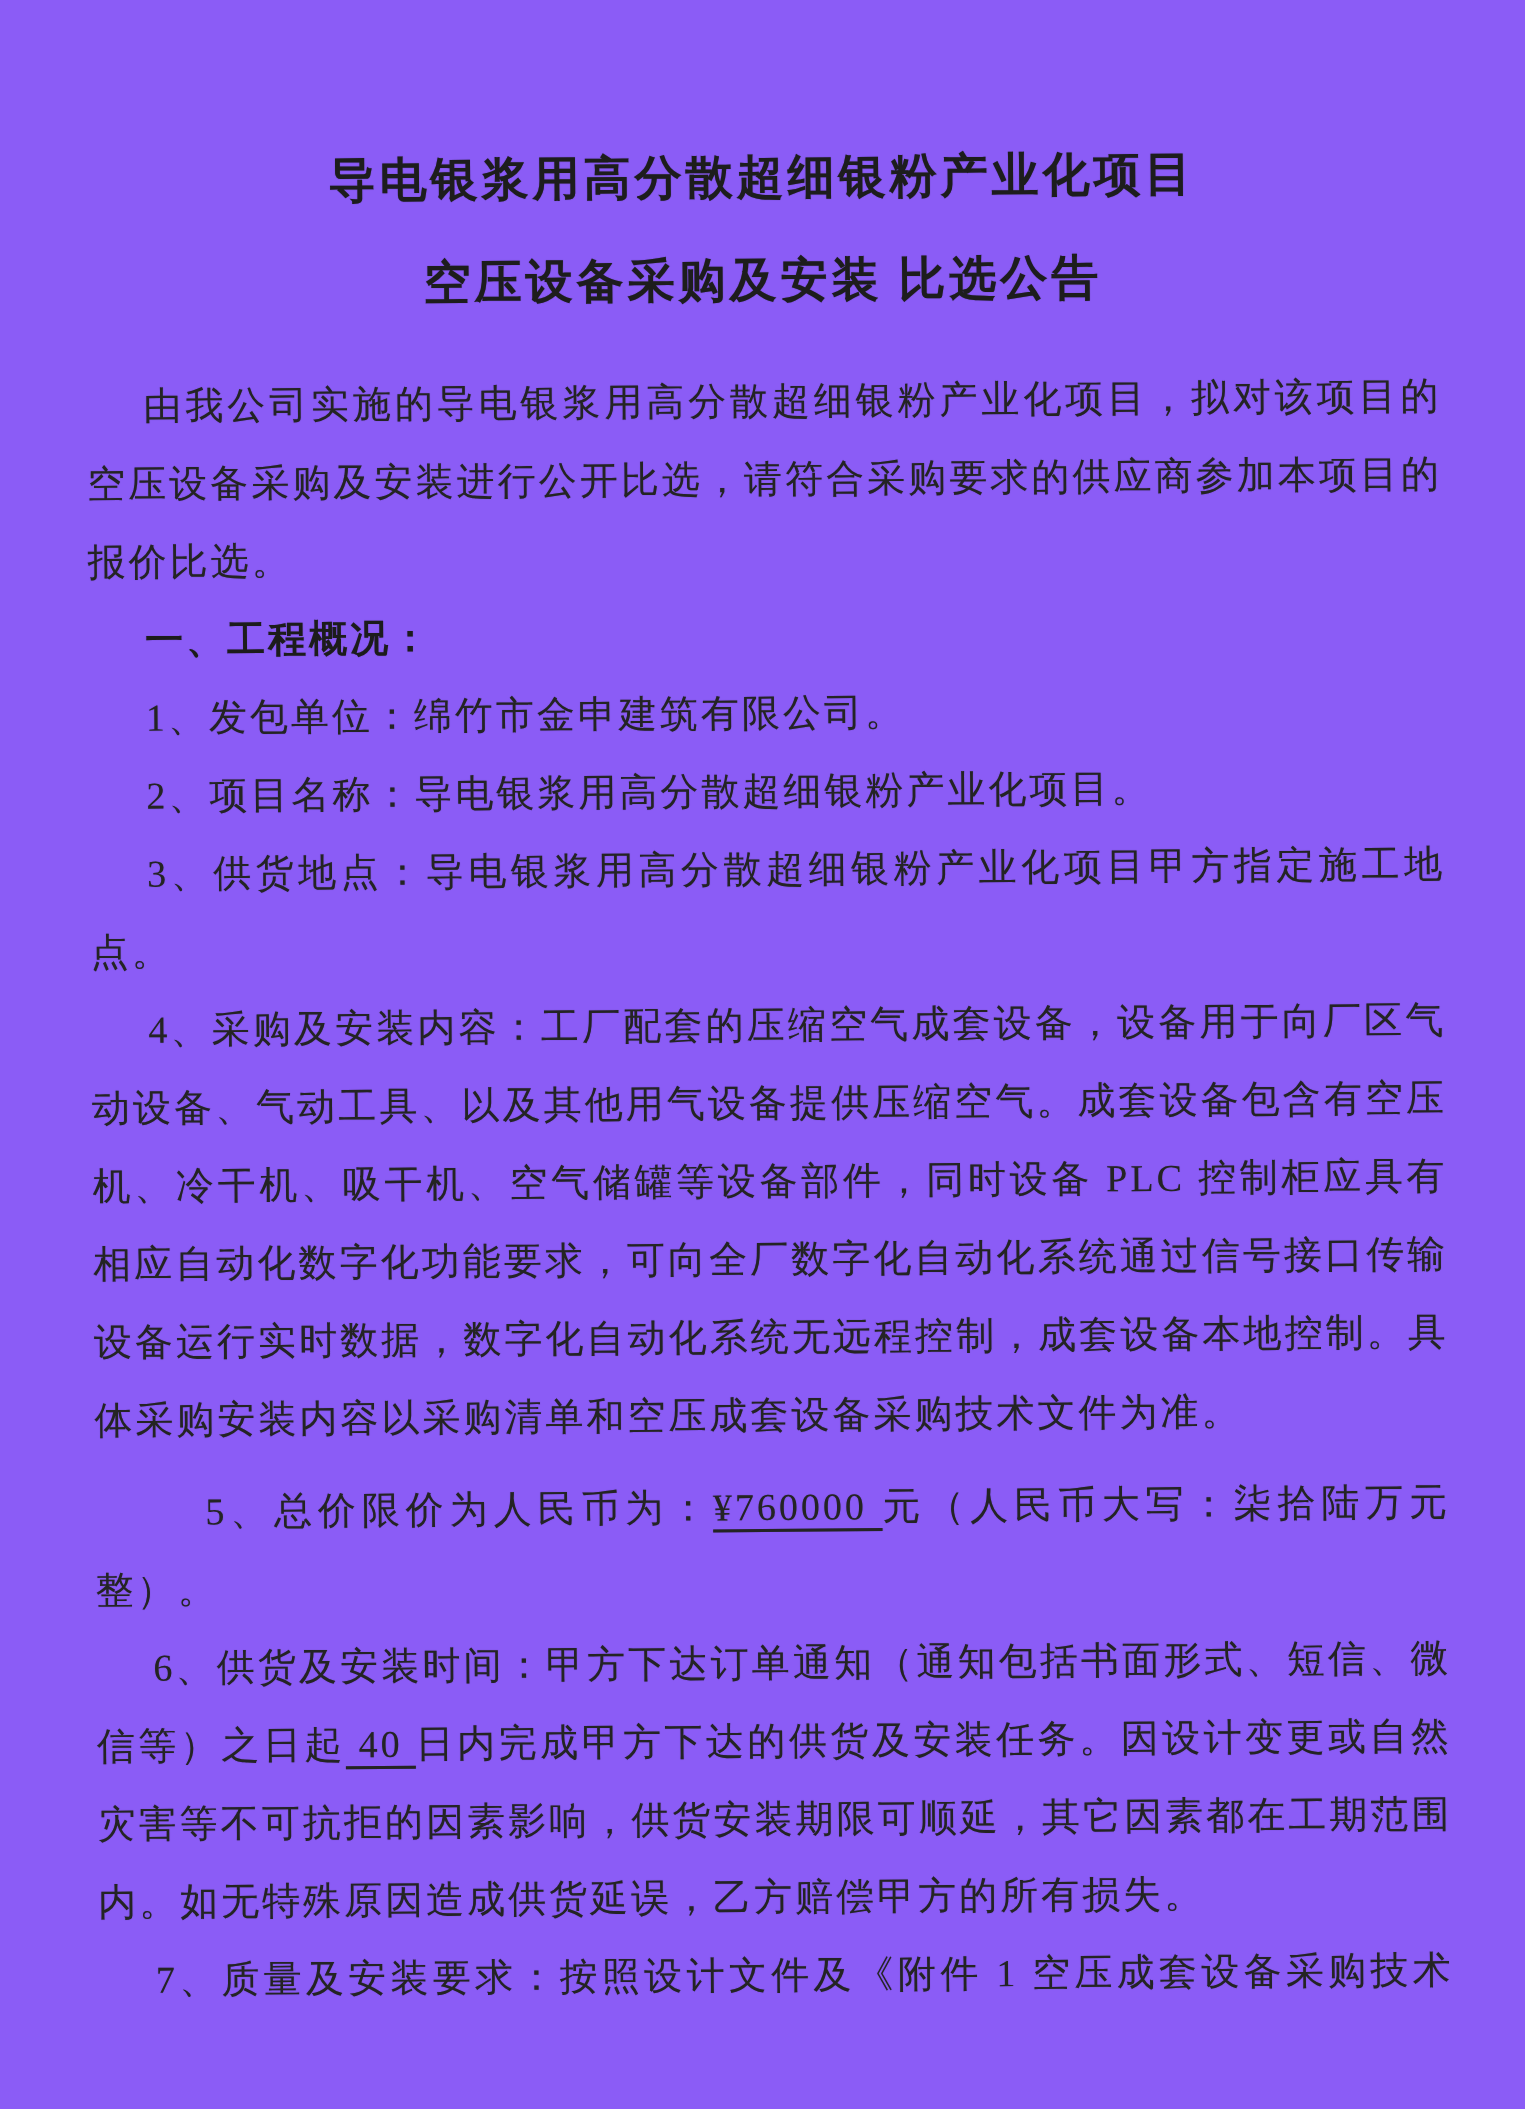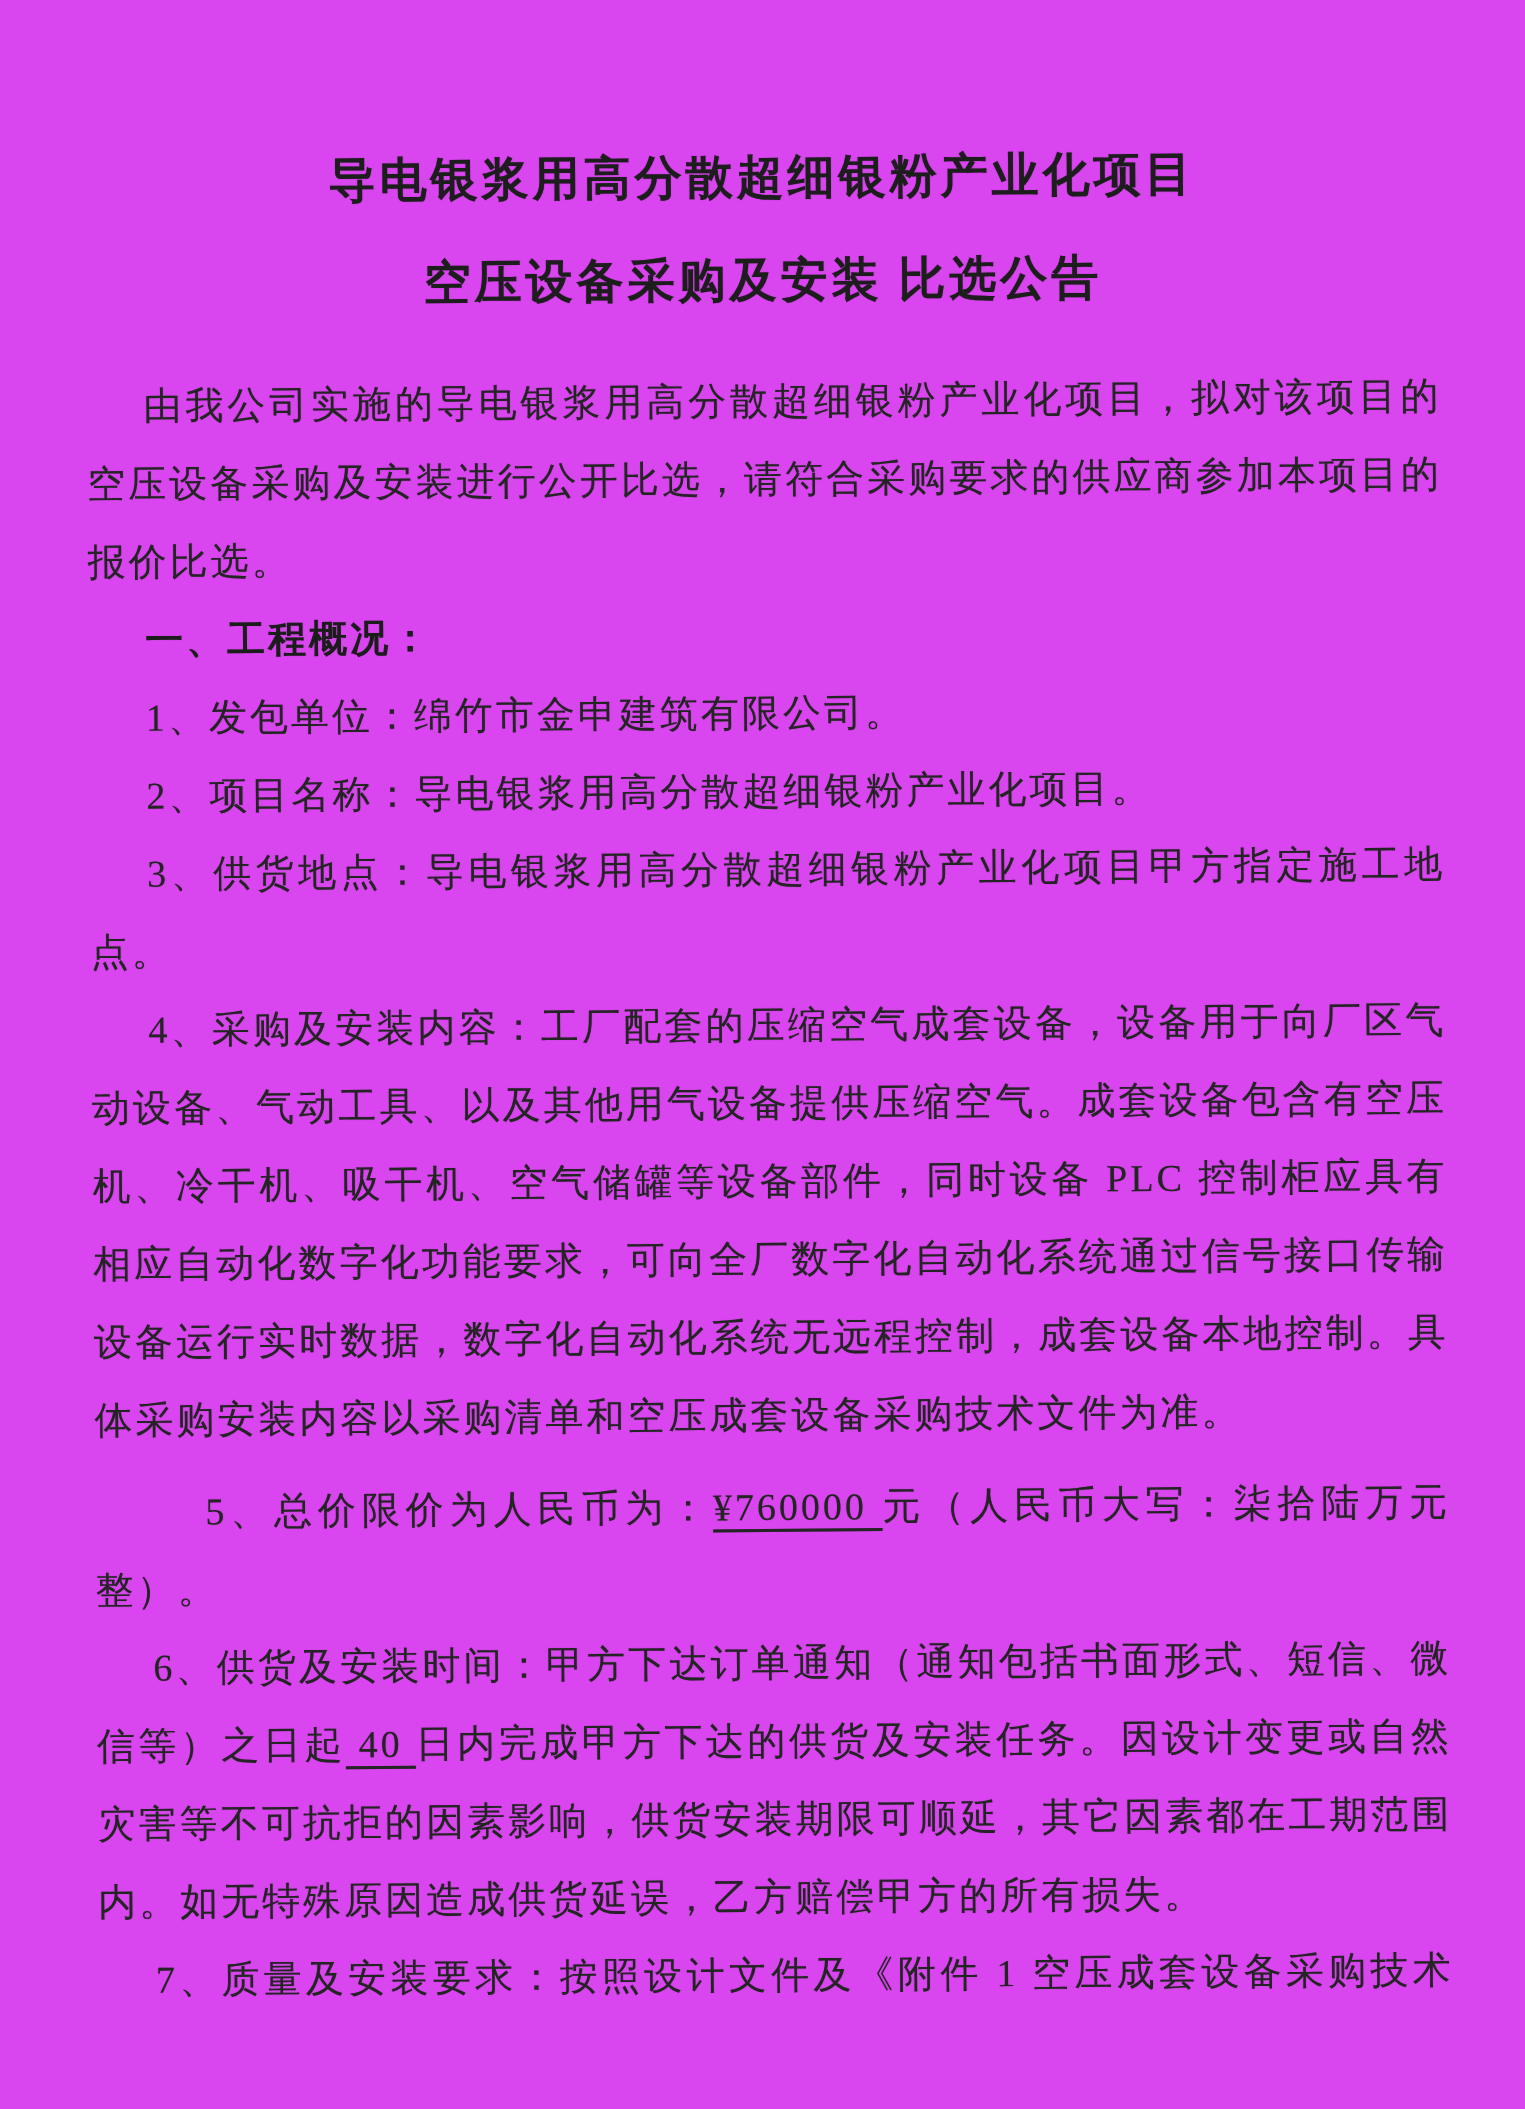--- a/index.html
+++ b/index.html
@@ -8,21 +8,21 @@
     padding: 0;
     width: 1525px;
     height: 2109px;
     overflow: hidden;
     background: #fdfdfc;
   }
   .page {
     position: relative;
     width: 1525px;
     height: 2109px;
-    background: #d946ef;
+    background: #8b5cf6;
     color: #222;
     font-family: "Liberation Serif", "DejaVu Serif", serif;
   }
   .scan-rotate {
     position: absolute;
     left: 0;
     top: 0;
     width: 100%;
     transform: rotate(-0.45deg);
     transform-origin: 50% 30%;

